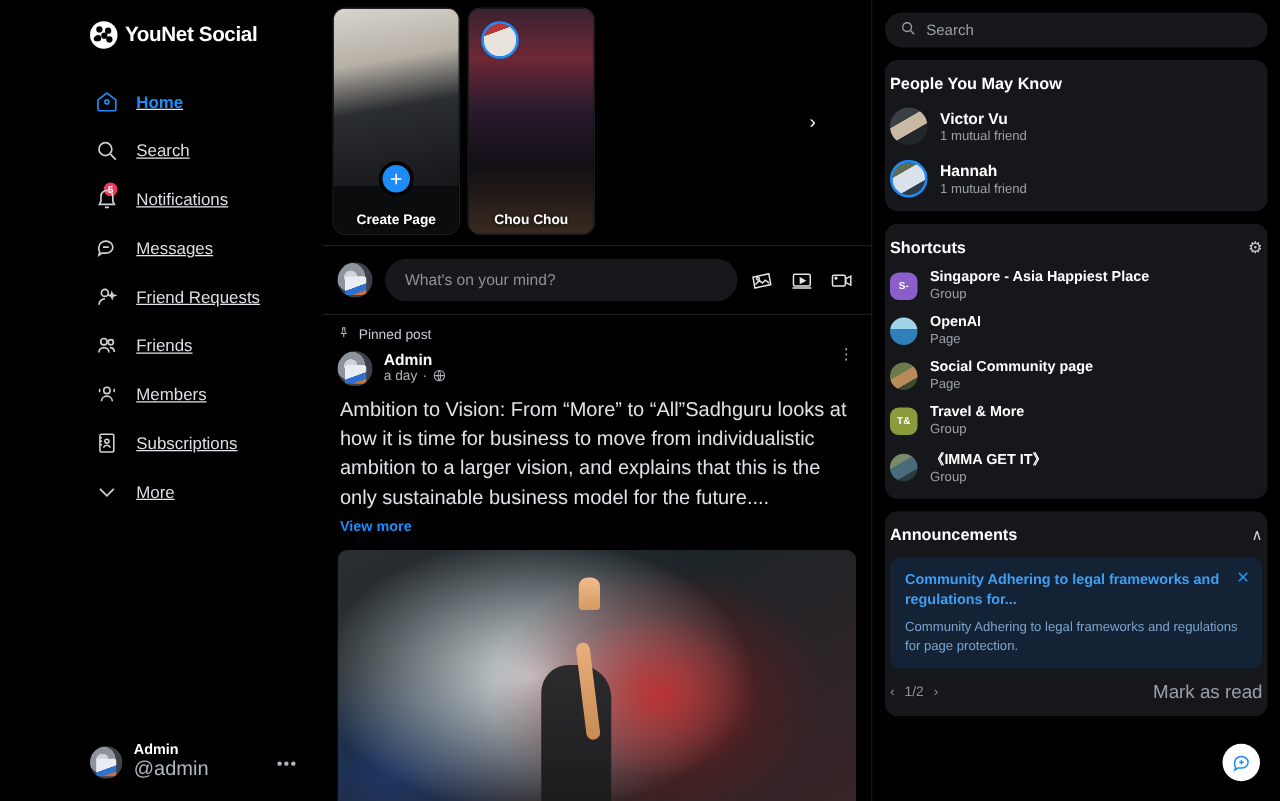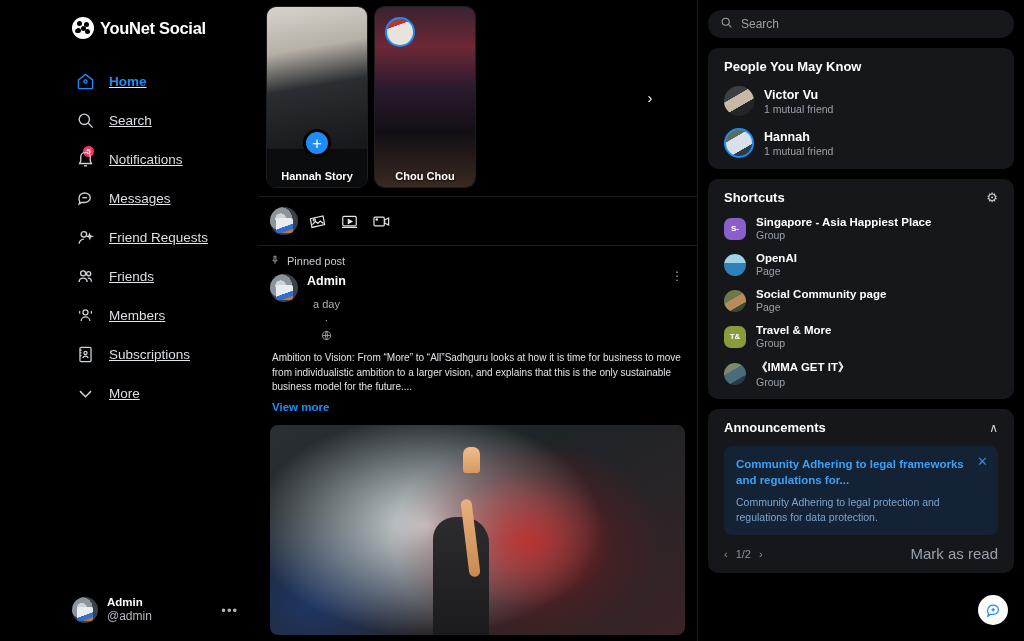--- a/index.html
+++ b/index.html
@@ -61,21 +61,21 @@
                 linear-gradient(135deg,#6b4a2e,#2a2520);
     position: relative; overflow: hidden;
   }
   .av-admin::after {
     content:""; position:absolute; inset: 38% 18% 8% 20%;
     background: linear-gradient(160deg, #e9edf2 0 55%, #2f6fd0 56% 80%, #c9713a 81% 100%);
     border-radius: 2px;
   }
   .profile-meta { line-height: 1.15; }
   .profile-name { font-size: 11.5px; font-weight: 700; color: #fff; }
-  .profile-handle { font-size: 12px; color: #b3b8c0; }
+  .profile-handle { font-size: 16px; color: #b3b8c0; }
   .dots-h { margin-left: auto; color: #b0b5bd; font-size: 13px; letter-spacing: 1px; line-height: 1; }
 
   
   .feed {
     width: 440px; flex: 0 0 440px; height: 641px;
     background: #000; overflow: hidden; position: relative;
     border-right: 1px solid #1b1d21;
   }
   .stories {
     display: flex; gap: 6px; padding: 6px 0 8px 8px;
@@ -124,23 +124,23 @@
   }
   .comp-icons { display: flex; gap: 13px; align-items: center; padding-right: 2px; }
   .comp-icons svg { width: 19px; height: 19px; display:block; cursor:pointer; }
 
   .pinned {
     display: flex; align-items: center; gap: 7px;
     padding: 8px 12px 2px 12px; font-size: 11px; color: #c8ccd2;
   }
   .post-head { display: flex; align-items: flex-start; gap: 9px; padding: 4px 12px 0 12px; position: relative; }
   .post-name { font-size: 12.5px; font-weight: 700; color: #fff; }
-  .post-sub { font-size: 11px; color: #aab0b8; display: flex; align-items: center; gap: 4px; margin-top: 10px; flex-direction: column;}
+  .post-sub { font-size: 11px; color: #aab0b8; display: flex; align-items: flex-start; gap: 4px; margin-top: 0;}
   .post-dots { position: absolute; right: 14px; top: 2px; color: #b0b5bd; font-size: 12px; line-height: 0.7; cursor:pointer; }
-  .post-body { padding: 8px 14px 0 14px; font-size: 10px; line-height: 1.45; color: #dfe2e6; }
+  .post-body { padding: 8px 14px 0 14px; font-size: 16px; line-height: 1.45; color: #dfe2e6; }
   .view-more { color: #1d8cf8; font-size: 11.5px; font-weight: 600; margin-top: 6px; display: inline-block; cursor: pointer; }
   .post-photo {
     margin: 10px 12px 0 12px; height: 210px; border-radius: 8px; overflow: hidden;
     position: relative;
     background:
       radial-gradient(ellipse 45% 70% at 62% 55%, rgba(200,40,40,.85) 0%, rgba(120,25,25,.3) 45%, transparent 72%),
       radial-gradient(ellipse 60% 75% at 38% 48%, rgba(232,238,240,.92) 0%, rgba(190,200,205,.5) 40%, transparent 70%),
       radial-gradient(ellipse 40% 60% at 10% 85%, rgba(30,60,120,.75) 0%, transparent 70%),
       linear-gradient(150deg, #2a2f33 0%, #1d2428 40%, #3a2326 100%);
   }
@@ -178,21 +178,21 @@
   
   .right {
     width: 326px; flex: 0 0 326px; height: 641px; background: #000;
     padding: 10px 10px 0 10px; position: relative; overflow: hidden;
   }
   .search-box {
     height: 28px; background: #16181c; border-radius: 14px;
     display: flex; align-items: center; gap: 8px; padding: 0 12px;
     color: #9aa0a8; font-size: 12px; margin-bottom: 10px; cursor: text;
   }
-  .card { background: #15171b; border-radius: 10px; padding: 11px 16px; margin-bottom: 10px; }
+  .card { background: #15171b; border-radius: 10px; padding: 11px 4px; margin-bottom: 10px; }
   .card-title { font-size: 13px; font-weight: 700; color: #fff; }
   .card-head { display: flex; align-items: center; justify-content: space-between; }
   .person { display: flex; align-items: center; gap: 10px; margin-top: 12px; cursor: pointer; }
   .person-name { font-size: 12.5px; font-weight: 700; color: #fff; }
   .person-sub { font-size: 10.5px; color: #9ba1a9; margin-top: 1px; }
   .shortcut { display: flex; align-items: center; gap: 10px; margin-top: 11px; cursor: pointer; }
   .sc-ico { width: 22px; height: 22px; border-radius: 7px; flex: 0 0 22px;
     display: flex; align-items: center; justify-content: center; font-size: 8px; font-weight: 700; color: #fff; }
   .sc-name { font-size: 11.5px; font-weight: 700; color: #fff; }
   .sc-sub { font-size: 10.5px; color: #9ba1a9; margin-top: 1px; }
@@ -333,36 +333,37 @@
   </div>
 
   <div class="feed">
 
     <div class="stories">
 
       <div class="story create">
         <div class="story-img" style="background:linear-gradient(170deg,#d8d4cd 0%,#b6b0a6 30%,#2a2d31 55%,#15171a 100%);"></div>
         <div class="create-base"></div>
         <div class="plus-btn">+</div>
-        <div class="story-label">Hannah Story</div>
+        <div class="story-label">Create Page</div>
       </div>
 
       <div class="story">
         <div class="story-img" style="background:linear-gradient(180deg,#3a2230 0%,#6d2836 22%,#2a1a2e 45%,#120f14 70%,#3a2a20 100%);"></div>
         <div class="story-avatar" style="background:linear-gradient(160deg,#b33 0 28%,#e8e3dc 29% 100%);"></div>
         <div class="story-label">Chou Chou</div>
       </div>
 
 
 
       <div class="story-next">›</div>
     </div>
 
     <div class="composer">
       <div class="avatar av-admin" style="width:28px;height:28px;"></div>
+      <div class="comp-input">What's on your mind?</div>
       <div class="comp-icons">
         <span>
           <svg viewBox="0 0 24 24" fill="none" stroke="#e4e6eb" stroke-width="1.5">
               <path d="M3 8.5l16-3.5 2 11-16 3.5z"></path>
               <circle cx="8" cy="10" r="1.4"></circle>
               <path d="M5.5 16l4-4 3 2.5 3-3 4 3"></path>
             </svg>
         </span>
         <span>
           <svg viewBox="0 0 24 24" fill="none" stroke="#e4e6eb" stroke-width="1.5">
@@ -533,21 +534,21 @@
 
     <div class="card">
       <div class="card-head">
         <div class="card-title">Announcements</div>
         <div class="chev-up">∧</div>
       </div>
 
       <div class="ann-box">
         <div class="ann-close">✕</div>
         <div class="ann-title">Community Adhering to legal frameworks and regulations for...</div>
-        <div class="ann-desc">Community Adhering to legal protection and regulations for data protection.</div>
+        <div class="ann-desc">Community Adhering to legal frameworks and regulations for page protection.</div>
       </div>
 
       <div class="ann-foot">
         <div class="pager">
           <span>‹</span>
           <span>1/2</span>
           <span>›</span>
         </div>
         <div class="mark-read">Mark as read</div>
       </div>

